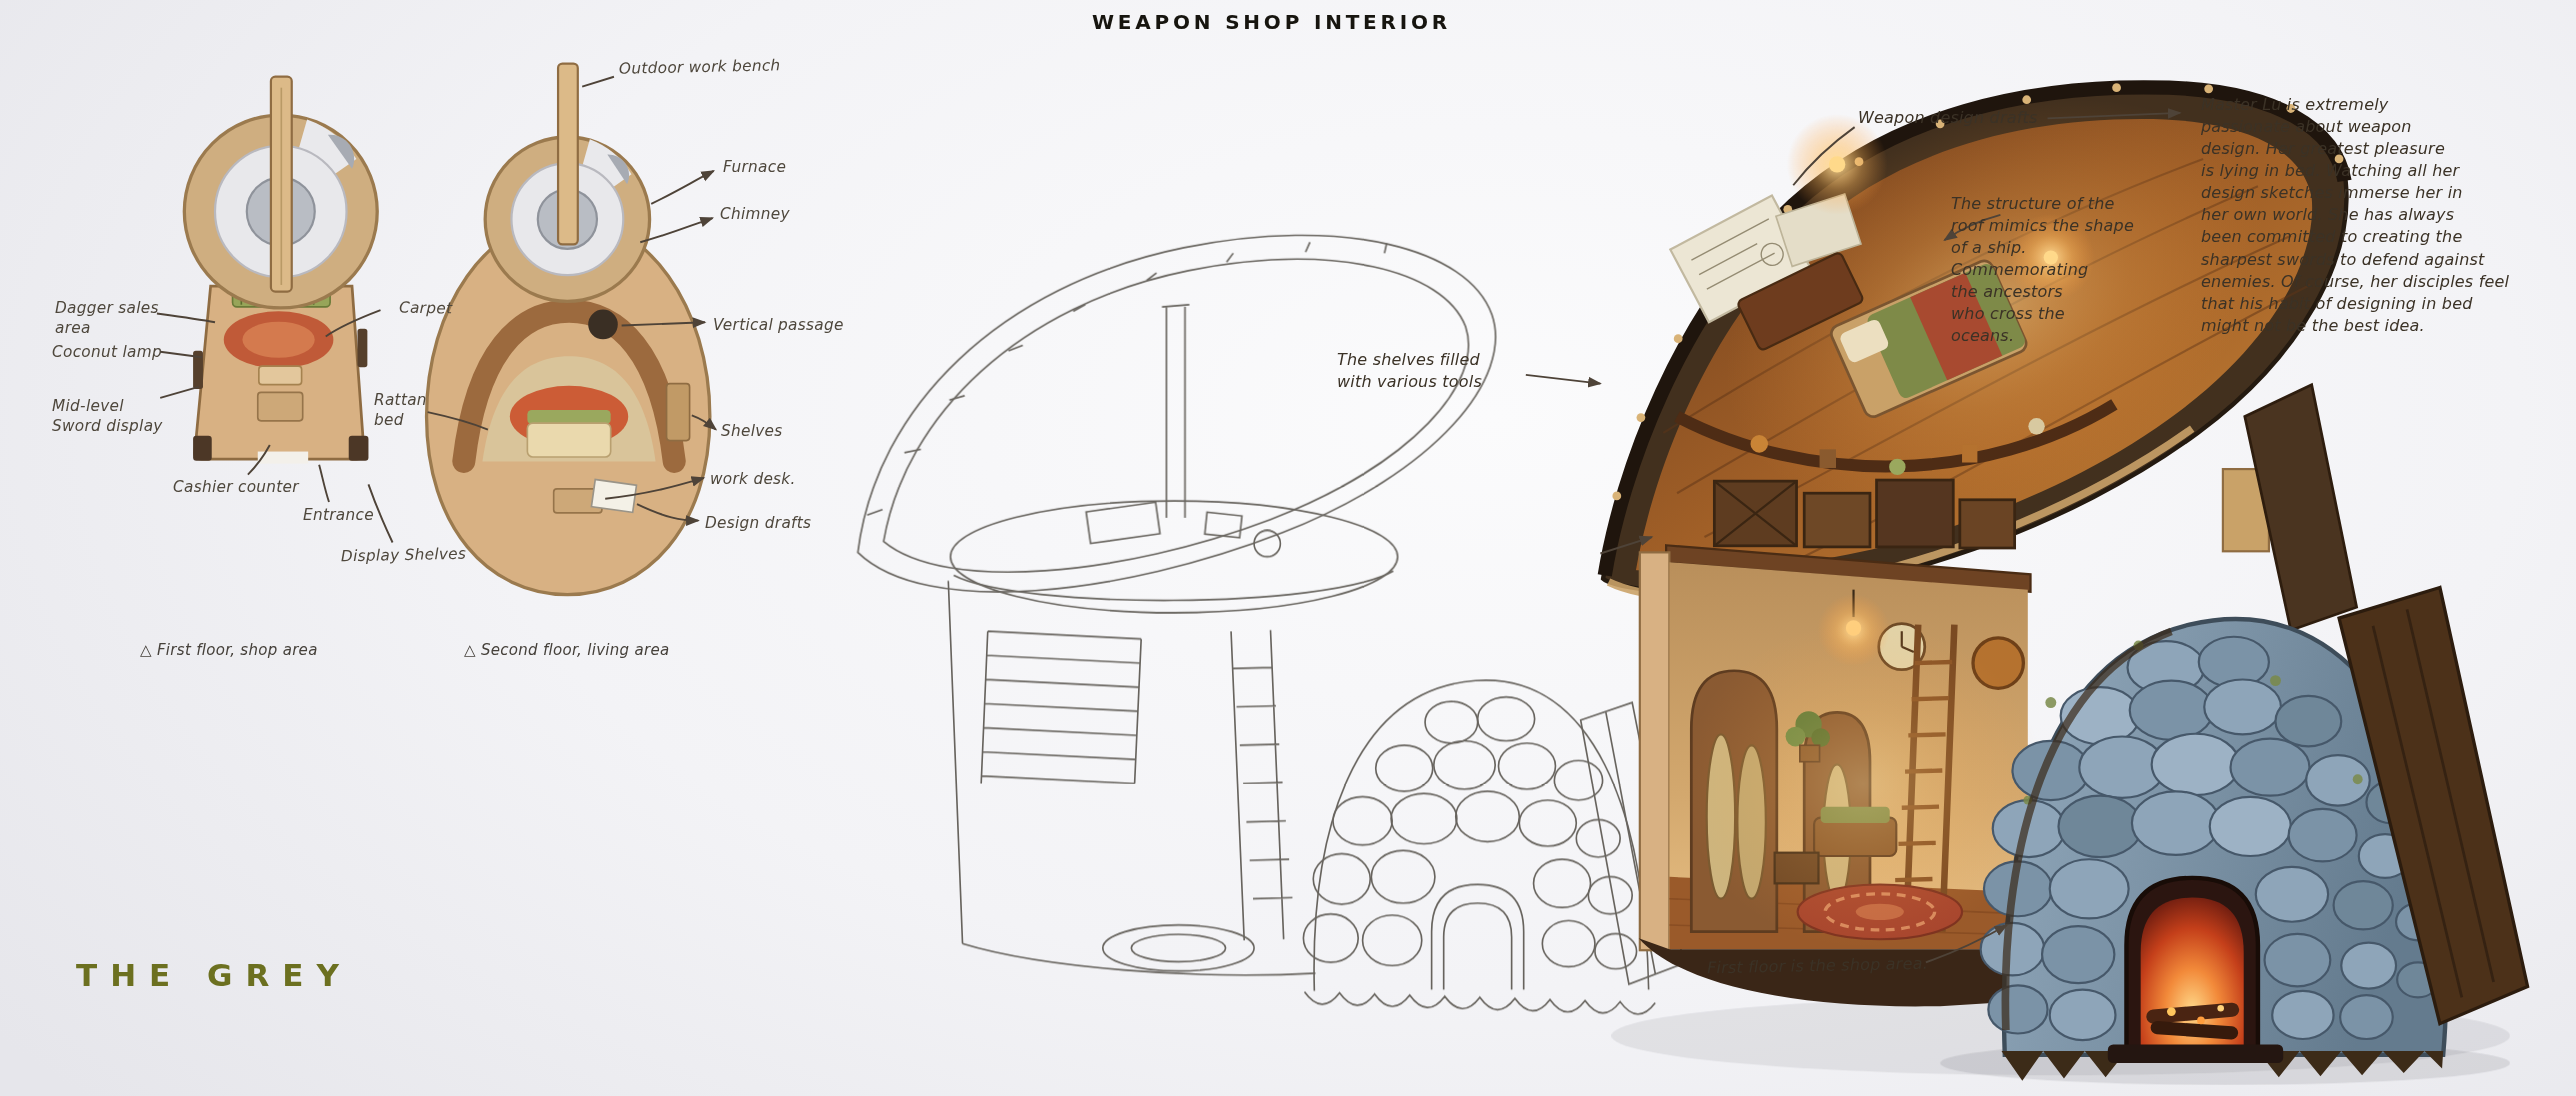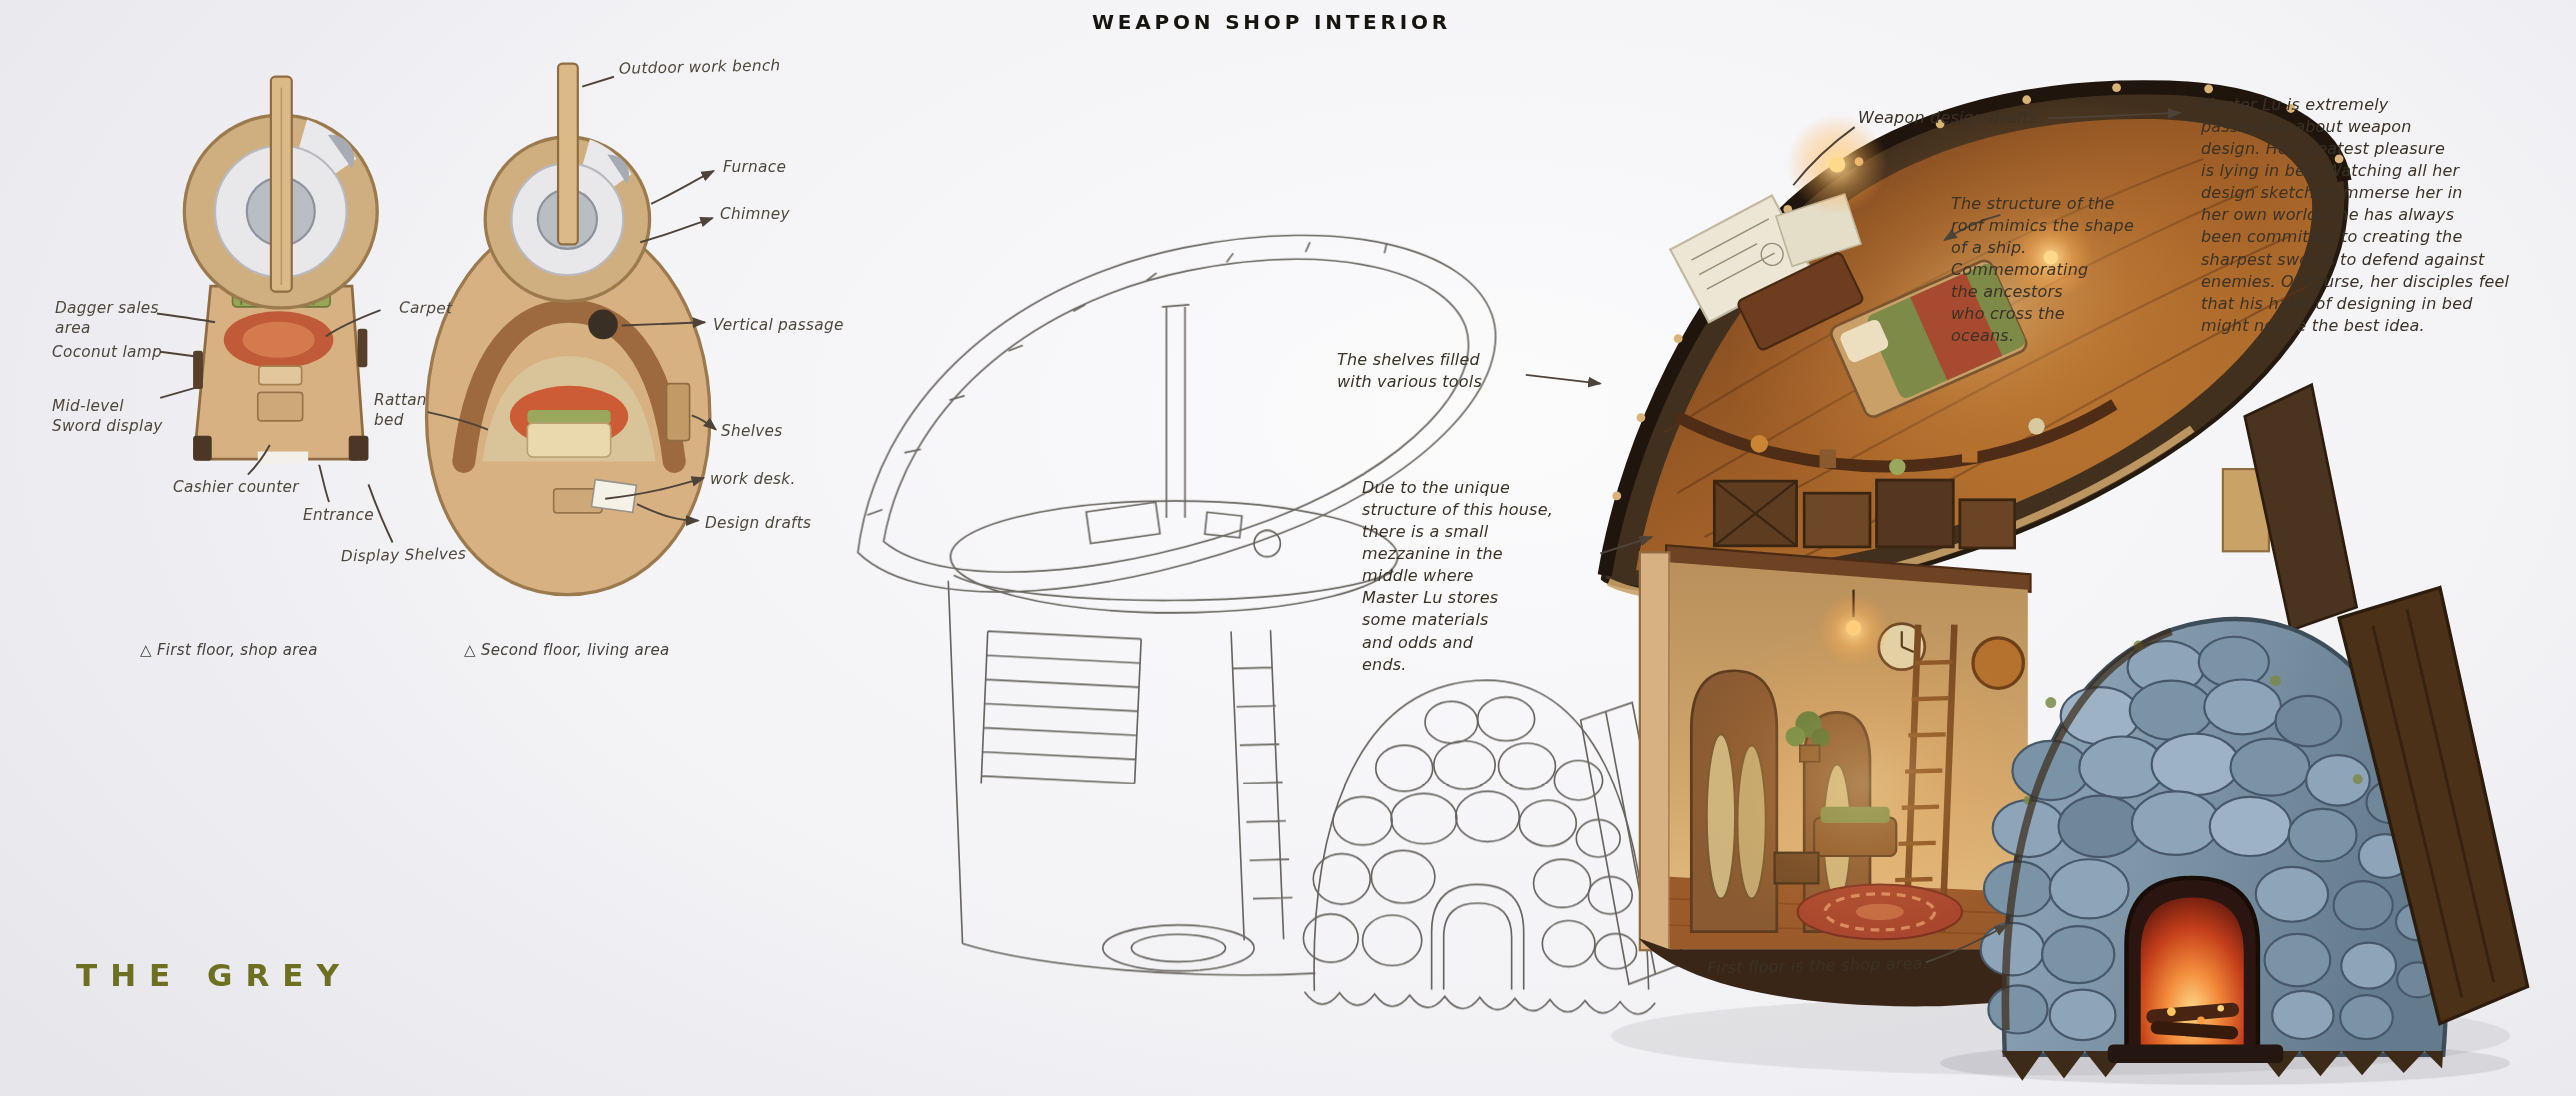--- a/index.html
+++ b/index.html
@@ -396,26 +396,17 @@
 might not be the best idea.</div>
   <div class="note right-align" style="left:1951px; top:193px; width:236px;">The structure of the
 roof mimics the shape
 of a ship.
 Commemorating
 the ancestors
 who cross the
 oceans.</div>
   <div class="note" style="left:1337px; top:349px; width:186px;">The shelves filled
 with various tools</div>
-  <div class="note right-align" style="left:1362px; top:477px; width:230px;">Due to the unique
-structure of this house,
-there is a small
-mezzanine in the
-middle where
-Master Lu stores
-some materials
-and odds and
-ends.</div>
   <div class="note tilt-a" style="left:1707px; top:955px;">First floor is the shop area.</div>
 
   <div class="logo-grey">THE GREY</div>
 </div>
 
 
 </body></html>

